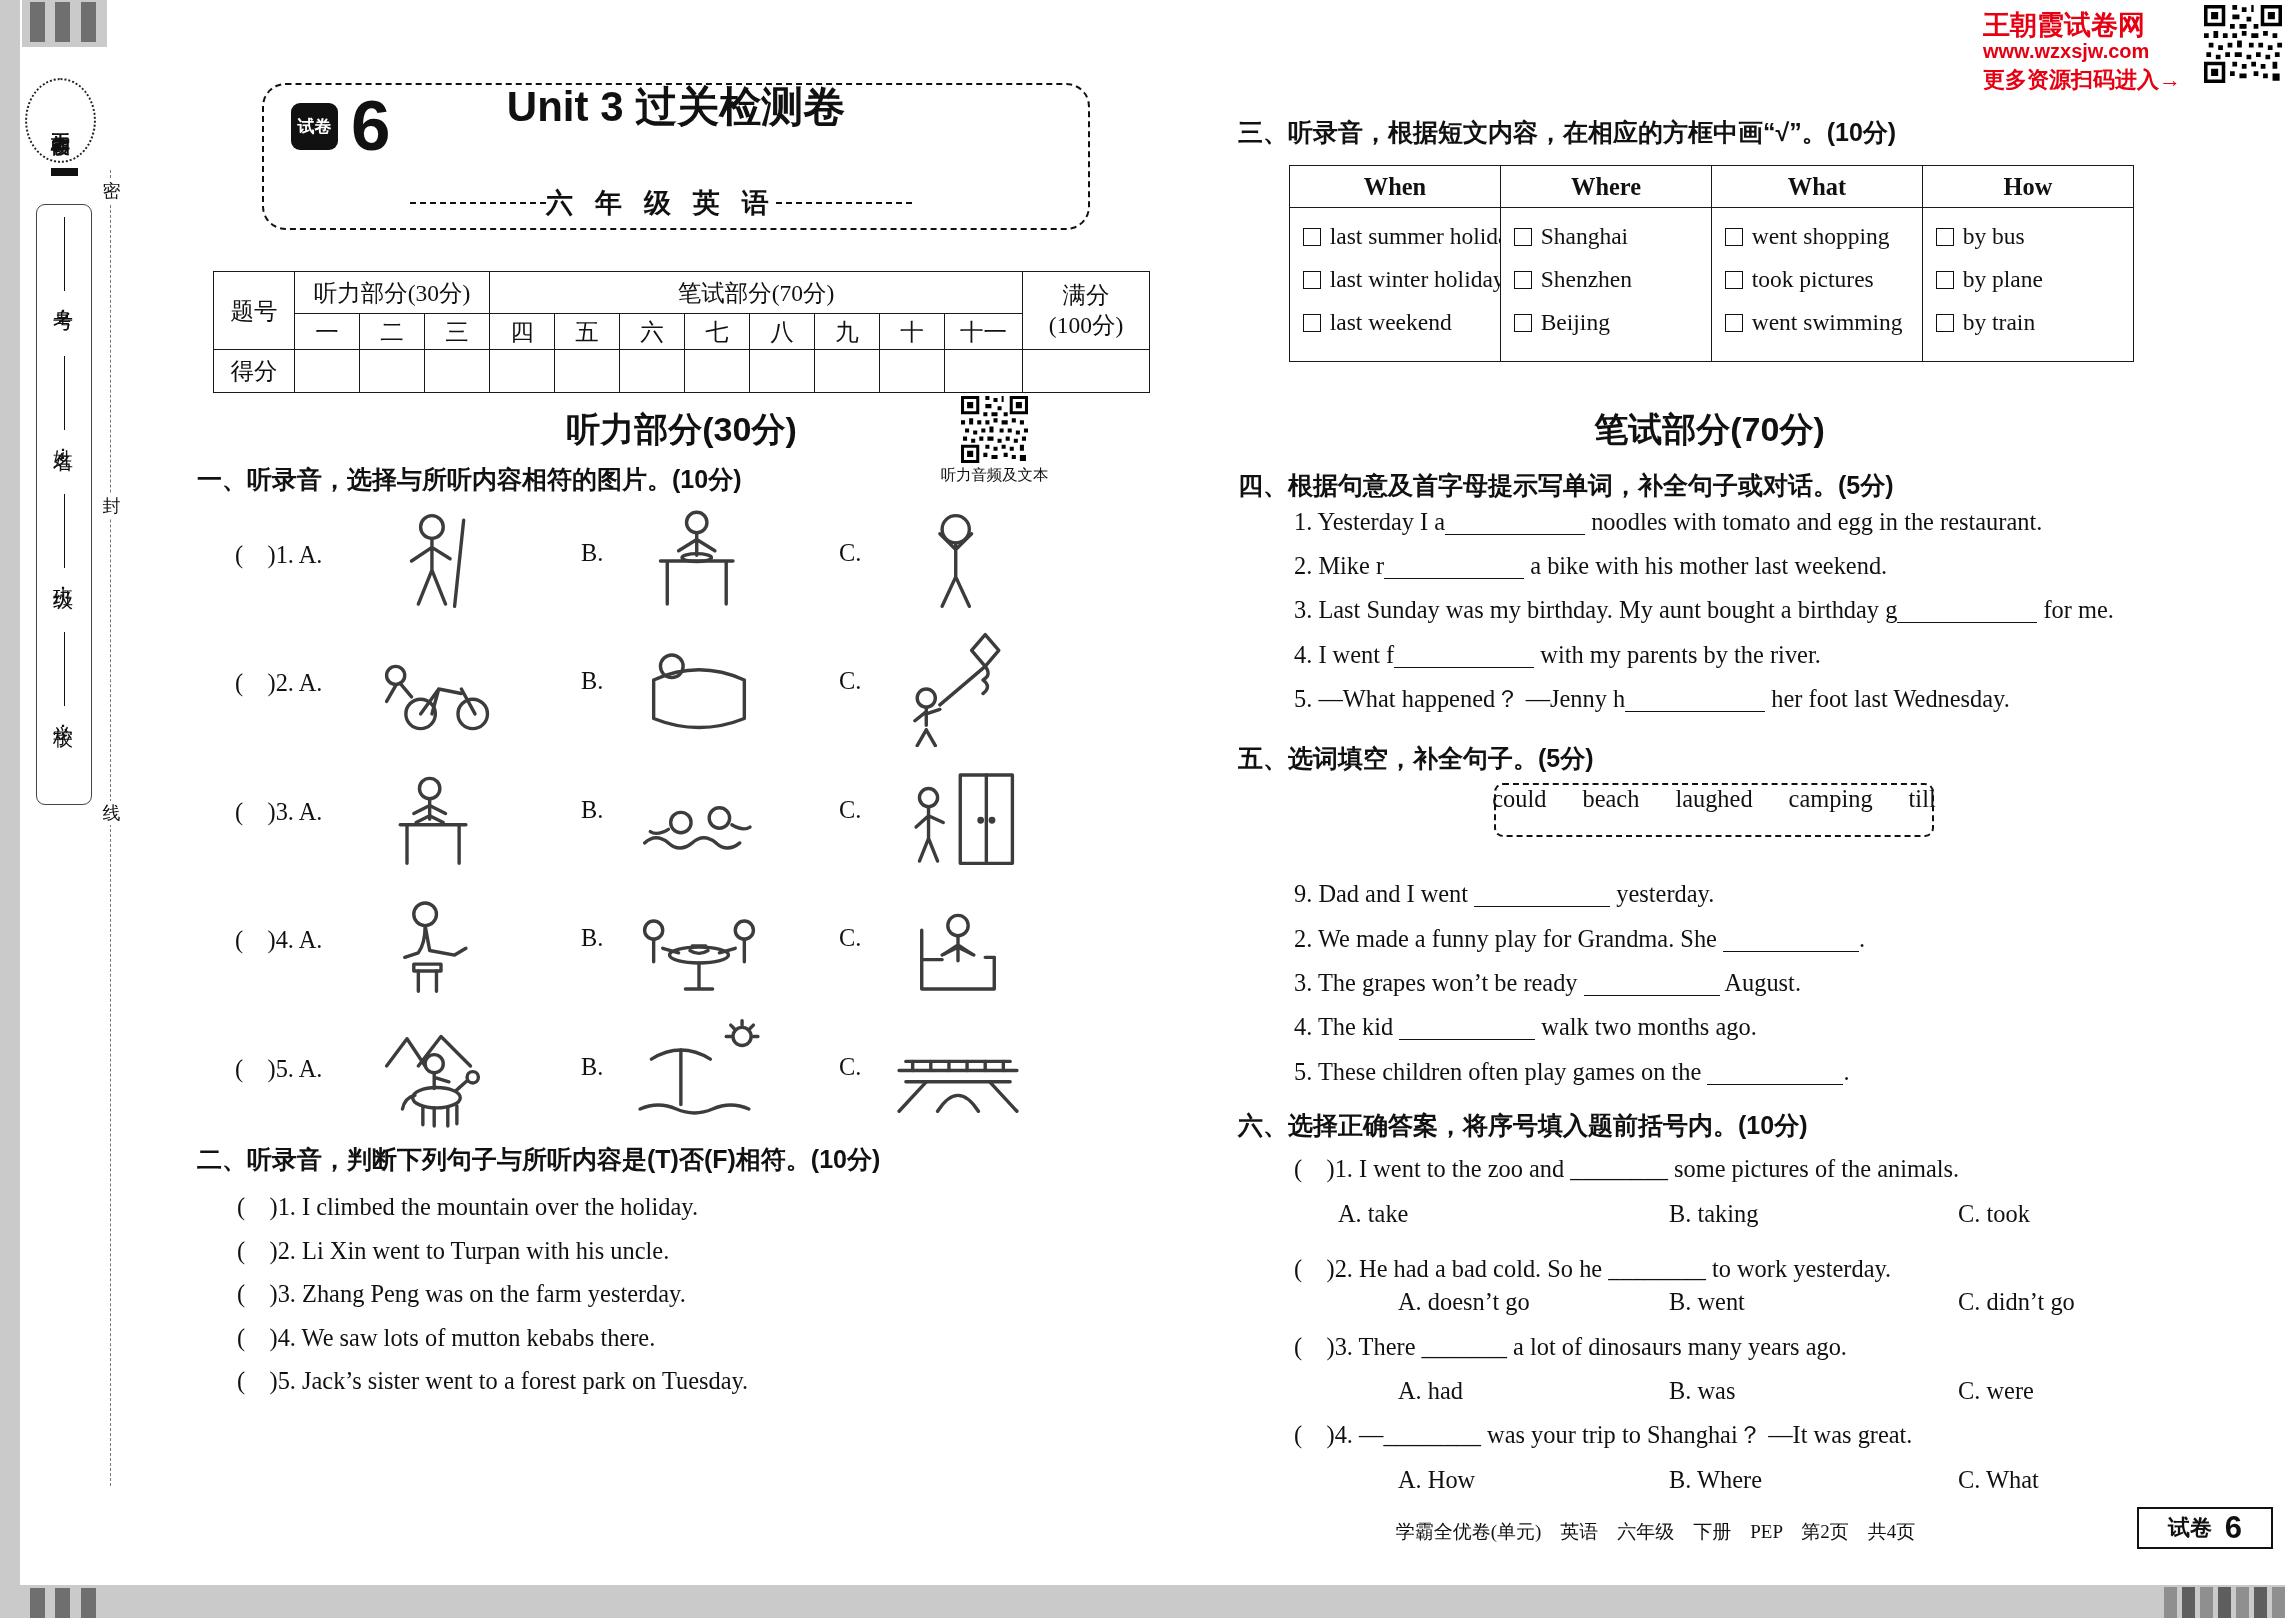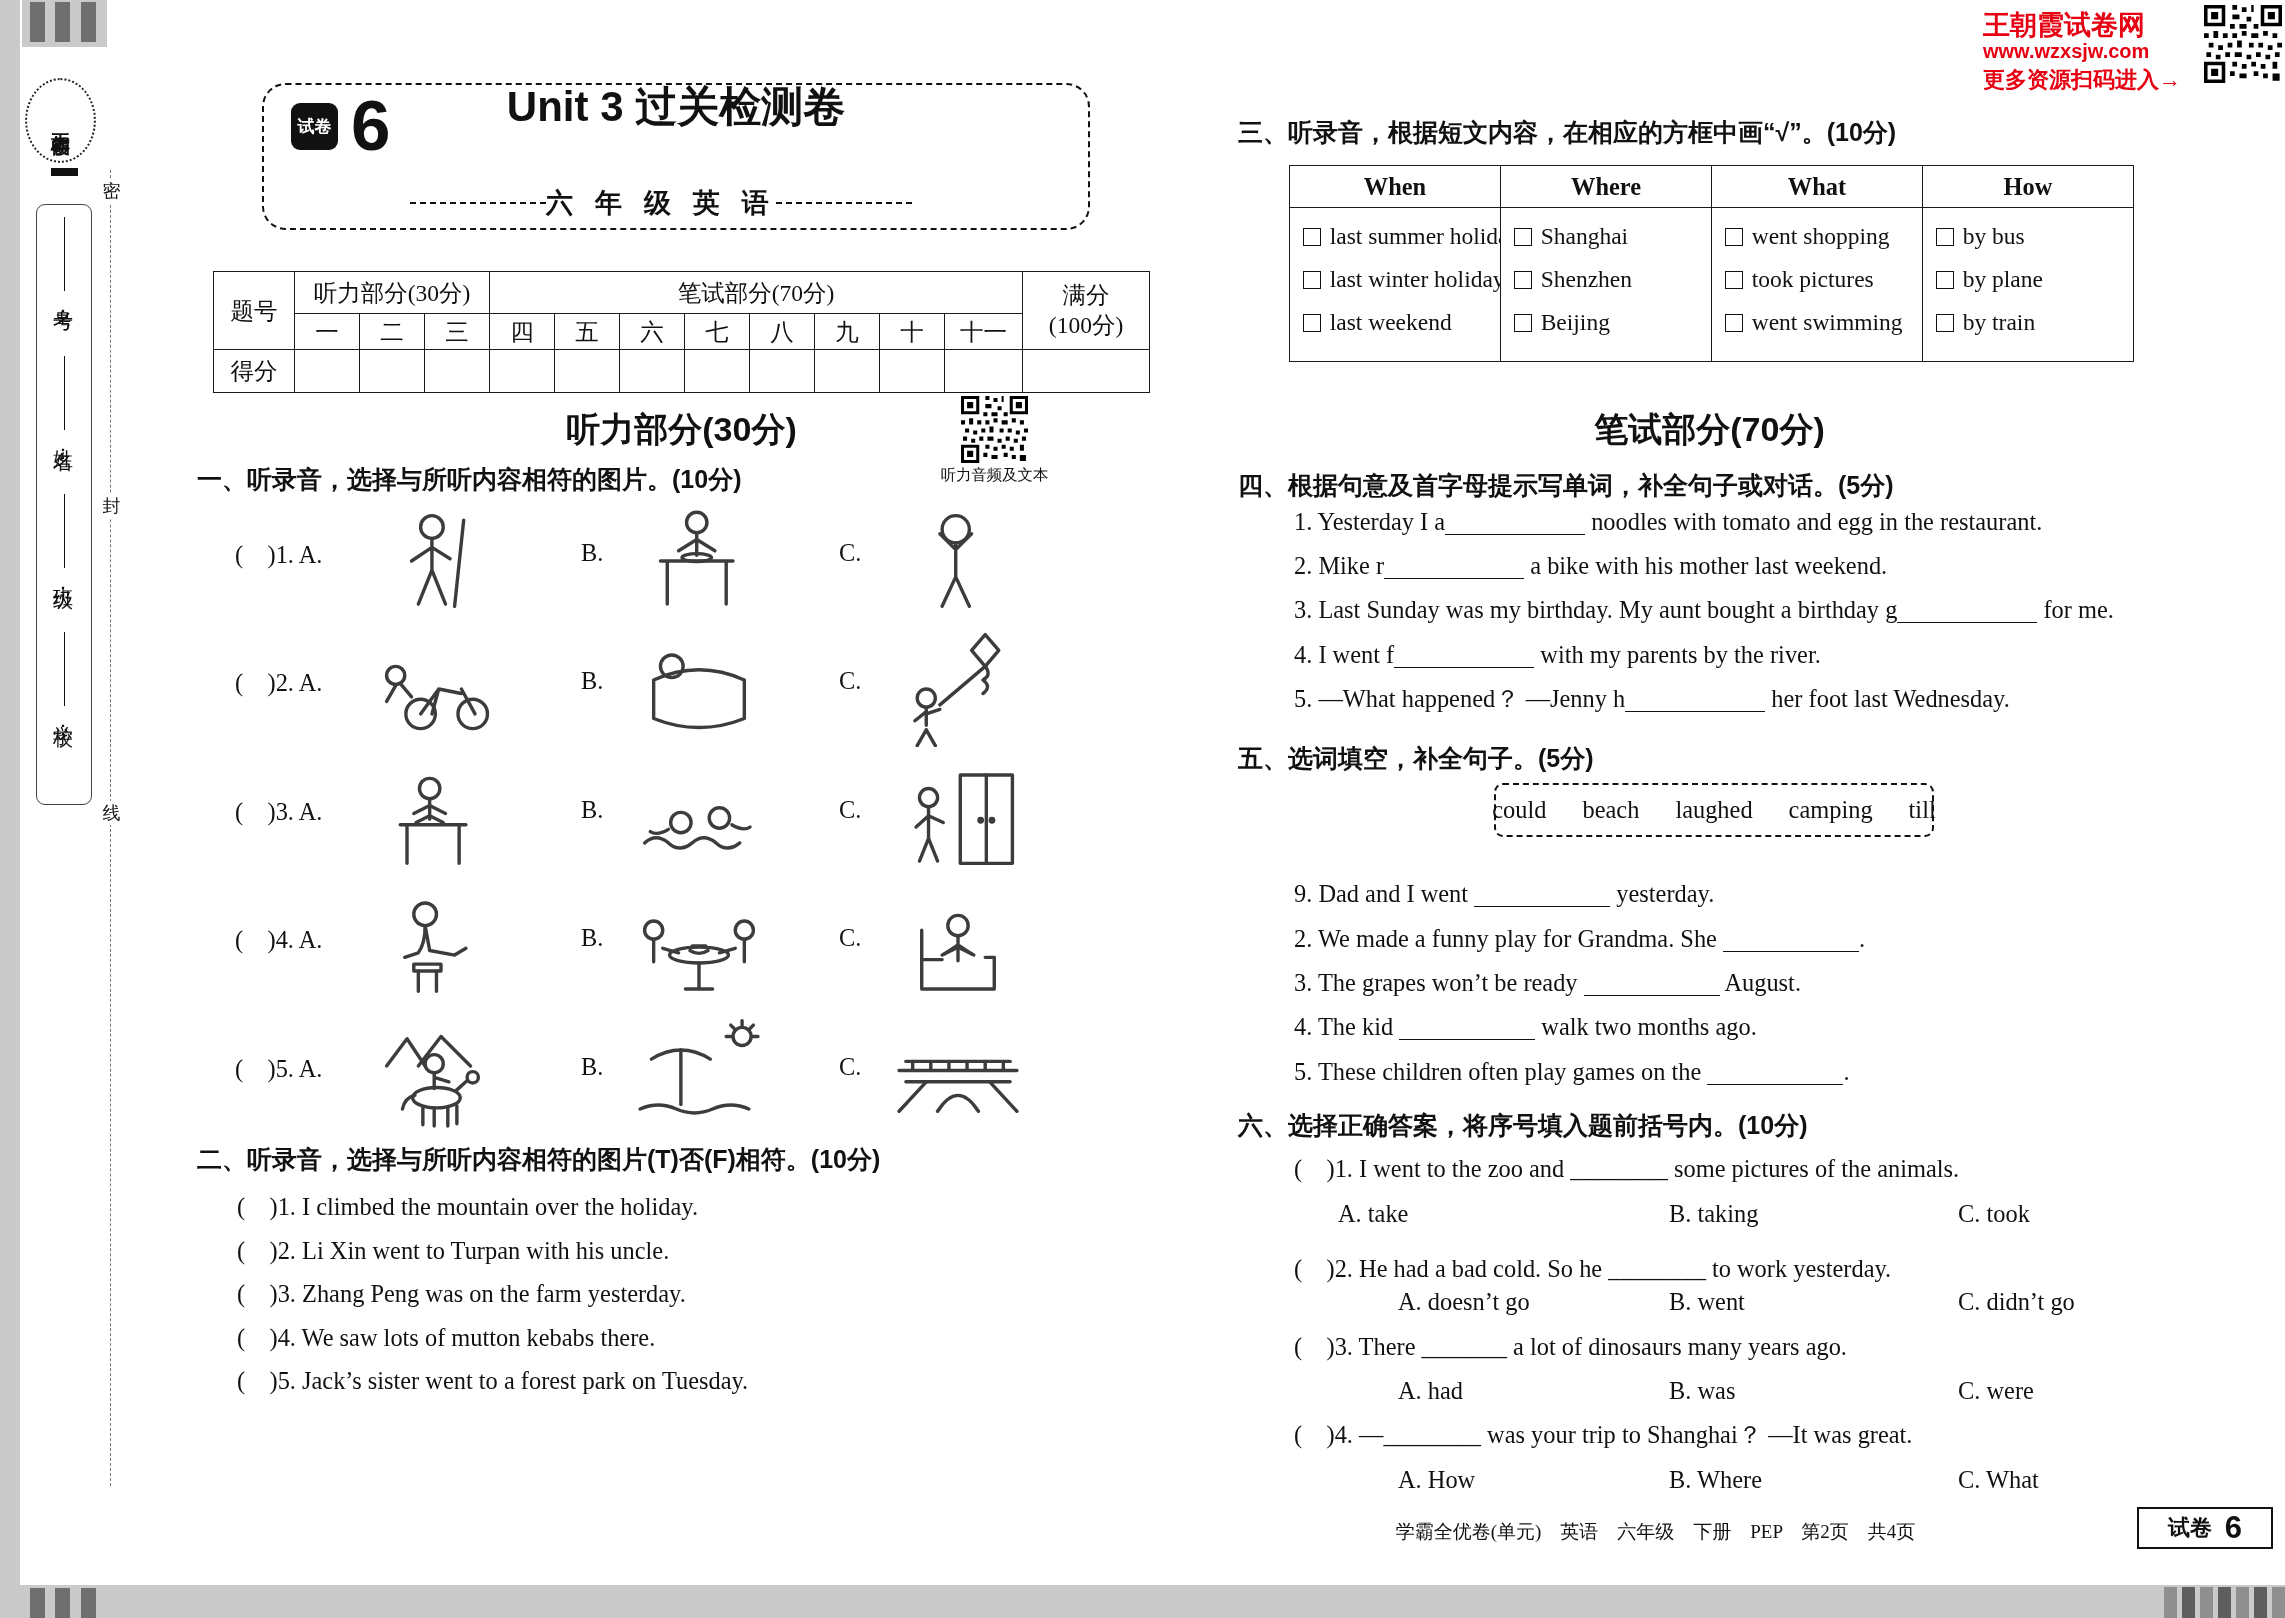--- a/index.html
+++ b/index.html
@@ -20,21 +20,21 @@
 .grid td,.grid th{border:1.8px solid #1a1a1a;text-align:center;font:23.5px "Liberation Serif",serif;overflow:hidden}
 .score col.c0{width:81px}.score col.cn{width:65px}.score col.c11{width:78px}.score col.cf{width:127px}
 .p3 col{width:211px}
 .p3 th{height:42px;font:bold 24.4px "Liberation Serif",serif}
 .p3 td.body{height:154px;vertical-align:top;padding-top:7.2px}
 .cbitem{display:flex;align-items:center;gap:9px;height:43px;padding-left:12.7px;font:23.5px "Liberation Serif",serif;white-space:nowrap}
 .cb{width:18px;height:18px;border:1.8px solid #111;flex:0 0 auto;background:#fff}
 .title-frame{border:2.7px dashed #111;border-radius:23.5px}
 .badge{background:#111;color:#fff;border-radius:9px;display:flex;align-items:center;justify-content:center;font:bold 17px "Liberation Sans",sans-serif}
 .ddash{border-top:2.7px dashed #111;height:0}
-.wordbank{border:2.7px dashed #111;border-radius:9px;display:flex;align-items:center;justify-content:center;gap:36px;font:24.4px "Liberation Serif",serif}
+.wordbank{border:2.7px dashed #111;border-radius:9px;display:flex;justify-content:center;gap:36px;font:24.4px "Liberation Serif",serif}
 .tab{border:2.7px solid #111;background:#fff;display:flex;align-items:center;justify-content:center;gap:12.7px}
 .bar{position:absolute;background:#6f6f6f}
 .qrow{width:891px;height:128px}
 .imgbox{width:136px;height:116px}
 .imgbox svg{width:100%;height:100%}
 .skt{stroke:#3c3c3c;stroke-width:3;fill:none;stroke-linecap:round;stroke-linejoin:round}
 .fgroup{left:36px;width:56px;text-align:center}
 .fline{width:0;height:74px;border-left:1.8px solid #111;margin:0 auto}
 .flabel{writing-mode:vertical-rl;text-orientation:upright;font:20px "Liberation Serif",serif;margin:3.6px auto 0;letter-spacing:1.8px}
 .sealchar{left:98px;width:27px;text-align:center;background:#fff;font:18px "Liberation Sans",sans-serif}
@@ -365,21 +365,21 @@
           <g class="skt">
             <path d="M8 46h104M14 56h92"></path>
             <path d="M8 82 32 56m80 26L88 56M42 82q18-28 36 0"></path>
             <path d="M20 46v-8m16 8v-8m16 8v-8m16 8v-8m16 8v-8m16 8v-8"></path>
             <path d="M14 38h92"></path>
           </g>
         </svg>
     </div>
   </div>
 
-  <div class="abs heading" style="left:197px;top:1143px">二、听录音，选择与所听内容相符的图片(T)否(F)相符。(10分)</div>
+  <div class="abs heading" style="left:197px;top:1143px">二、听录音，判断下列句子与所听内容是(T)否(F)相符。(10分)</div>
   <div class="abs line" style="left:237px;top:1192px">(　)1. I climbed the mountain over the holiday.</div>
   <div class="abs line" style="left:237px;top:1236px">(　)2. Li Xin went to Turpan with his uncle.</div>
   <div class="abs line" style="left:237px;top:1279px">(　)3. Zhang Peng was on the farm yesterday.</div>
   <div class="abs line" style="left:237px;top:1323px">(　)4. We saw lots of mutton kebabs there.</div>
   <div class="abs line" style="left:237px;top:1366px">(　)5. Jack’s sister went to a forest park on Tuesday.</div>
 
 
   <div class="abs heading" style="left:1238px;top:116px">三、听录音，根据短文内容，在相应的方框中画“√”。(10分)</div>
 
   <table class="grid p3 abs" style="left:1289px;top:165px;width:843px">

